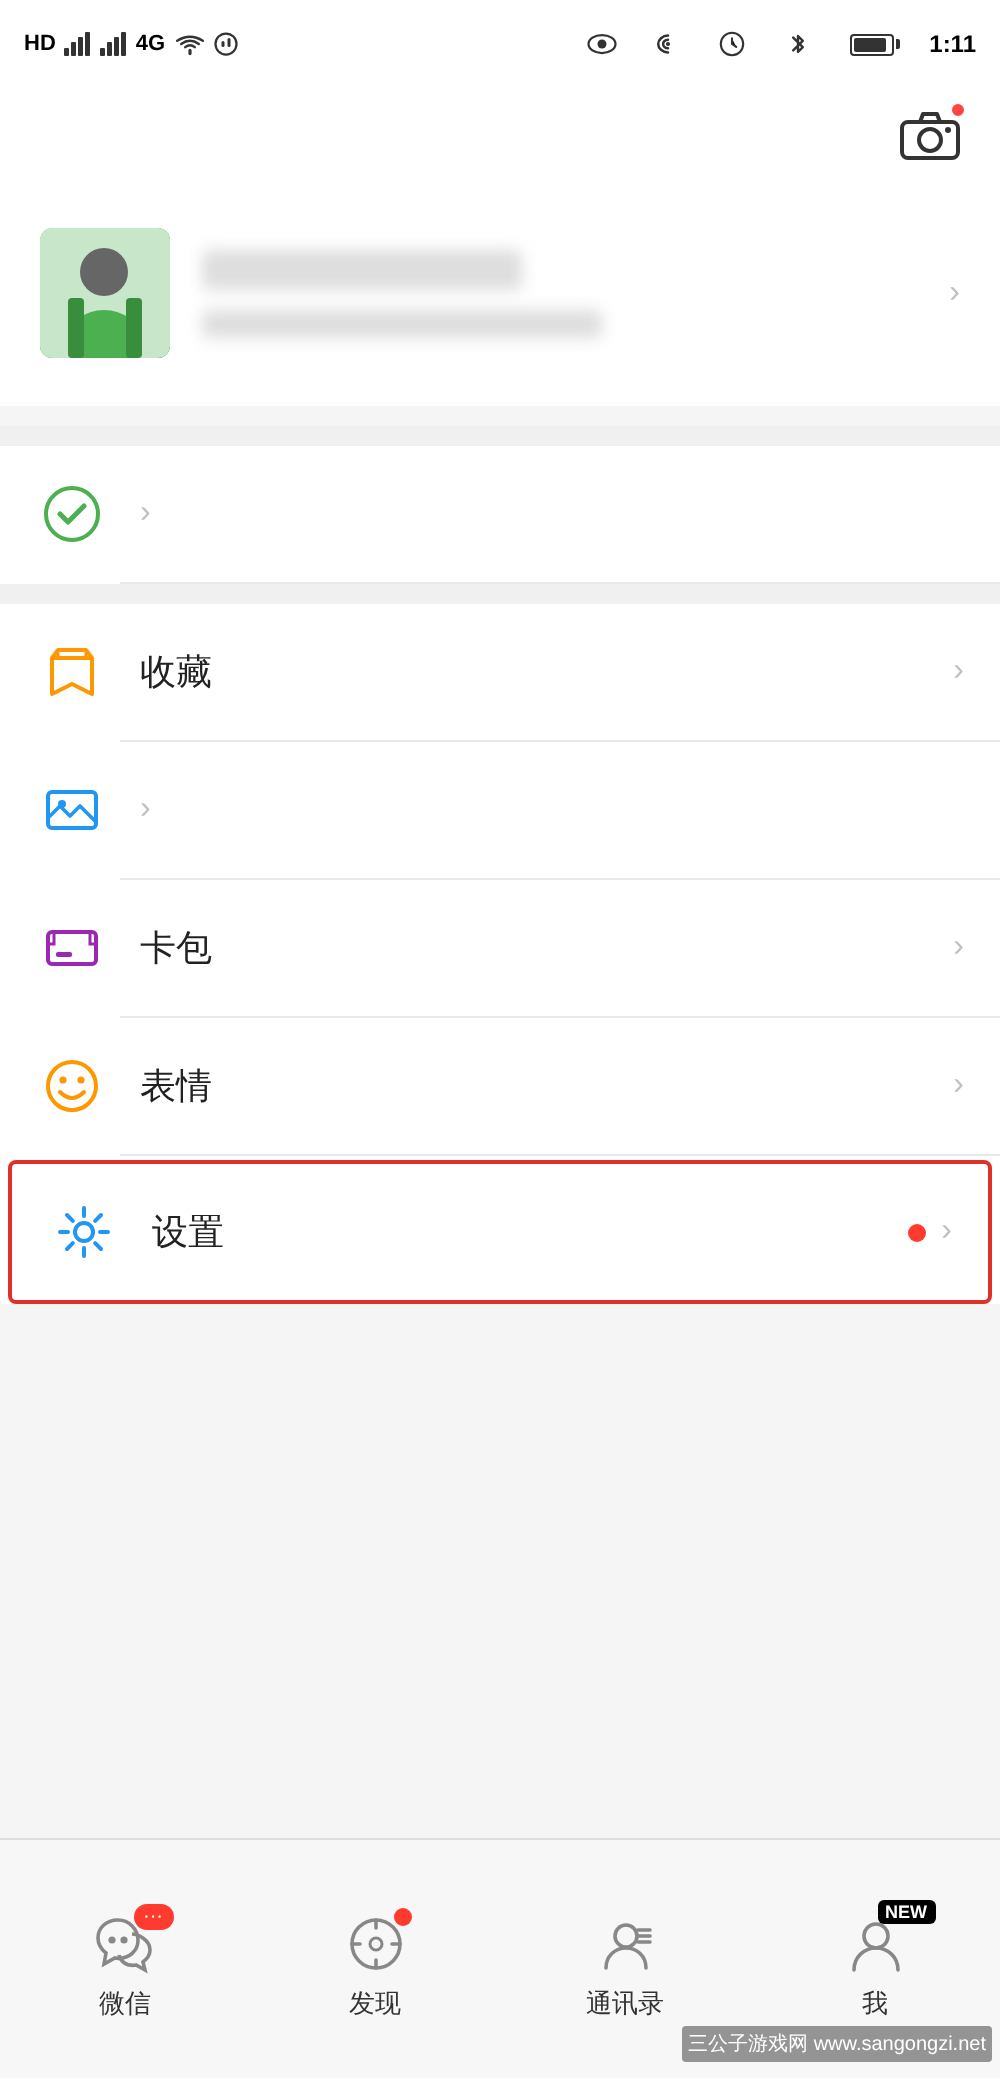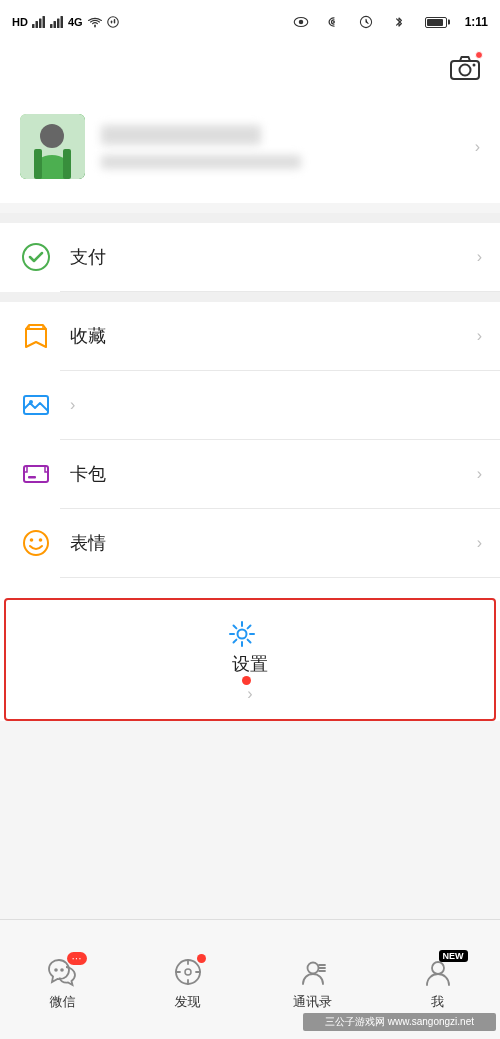--- a/index.html
+++ b/index.html
@@ -168,23 +168,22 @@
       width: 9px;
       height: 9px;
       background: #ff3b30;
       border-radius: 50%;
       margin-right: 8px;
     }
 
     
     .settings-item {
       border: 2px solid #e0302a;
-      margin: 20px 4px;
+      margin: 2px 4px;
       border-radius: 4px;
-      flex-direction: column;
     }
 
     
     .bottom-nav {
       position: absolute;
       bottom: 0;
       left: 0;
       right: 0;
       height: 120px;
       background: #f7f7f7;
@@ -248,21 +247,21 @@
     }
 
     
     .watermark {
       position: absolute;
       bottom: 8px;
       right: 4px;
       font-size: 10px;
       color: #fff;
       background: rgba(0,0,0,0.4);
-      padding: 2px 22px;
+      padding: 2px 3px;
       border-radius: 2px;
       z-index: 10;
     }
 
     
     .main-content {
       height: calc(1039px - 44px - 120px);
       overflow: hidden;
     }
   </style>
@@ -359,21 +358,20 @@
 
   <div class="menu-list">
 
     <div class="menu-item">
       <div class="menu-icon">
         <svg width="30" height="30" viewBox="0 0 30 30">
           <circle cx="15" cy="15" r="13" fill="none" stroke="#4CAF50" stroke-width="2"></circle>
           <path d="M9 15 L13 19 L21 11" stroke="#4CAF50" stroke-width="2.5" fill="none" stroke-linecap="round" stroke-linejoin="round"></path>
         </svg>
       </div>
-      <span class="menu-label">支付</span>
       <span class="menu-arrow">›</span>
     </div>
 
     <div class="thin-divider"></div>
     <div class="divider" style="height:10px"></div>
 
     <div class="menu-item">
       <div class="menu-icon">
         <svg width="30" height="30" viewBox="0 0 30 30">
           <path d="M5 8 L5 26 L15 21 L25 26 L25 8 Z" fill="none" stroke="#FF9800" stroke-width="2" stroke-linejoin="round"></path>

